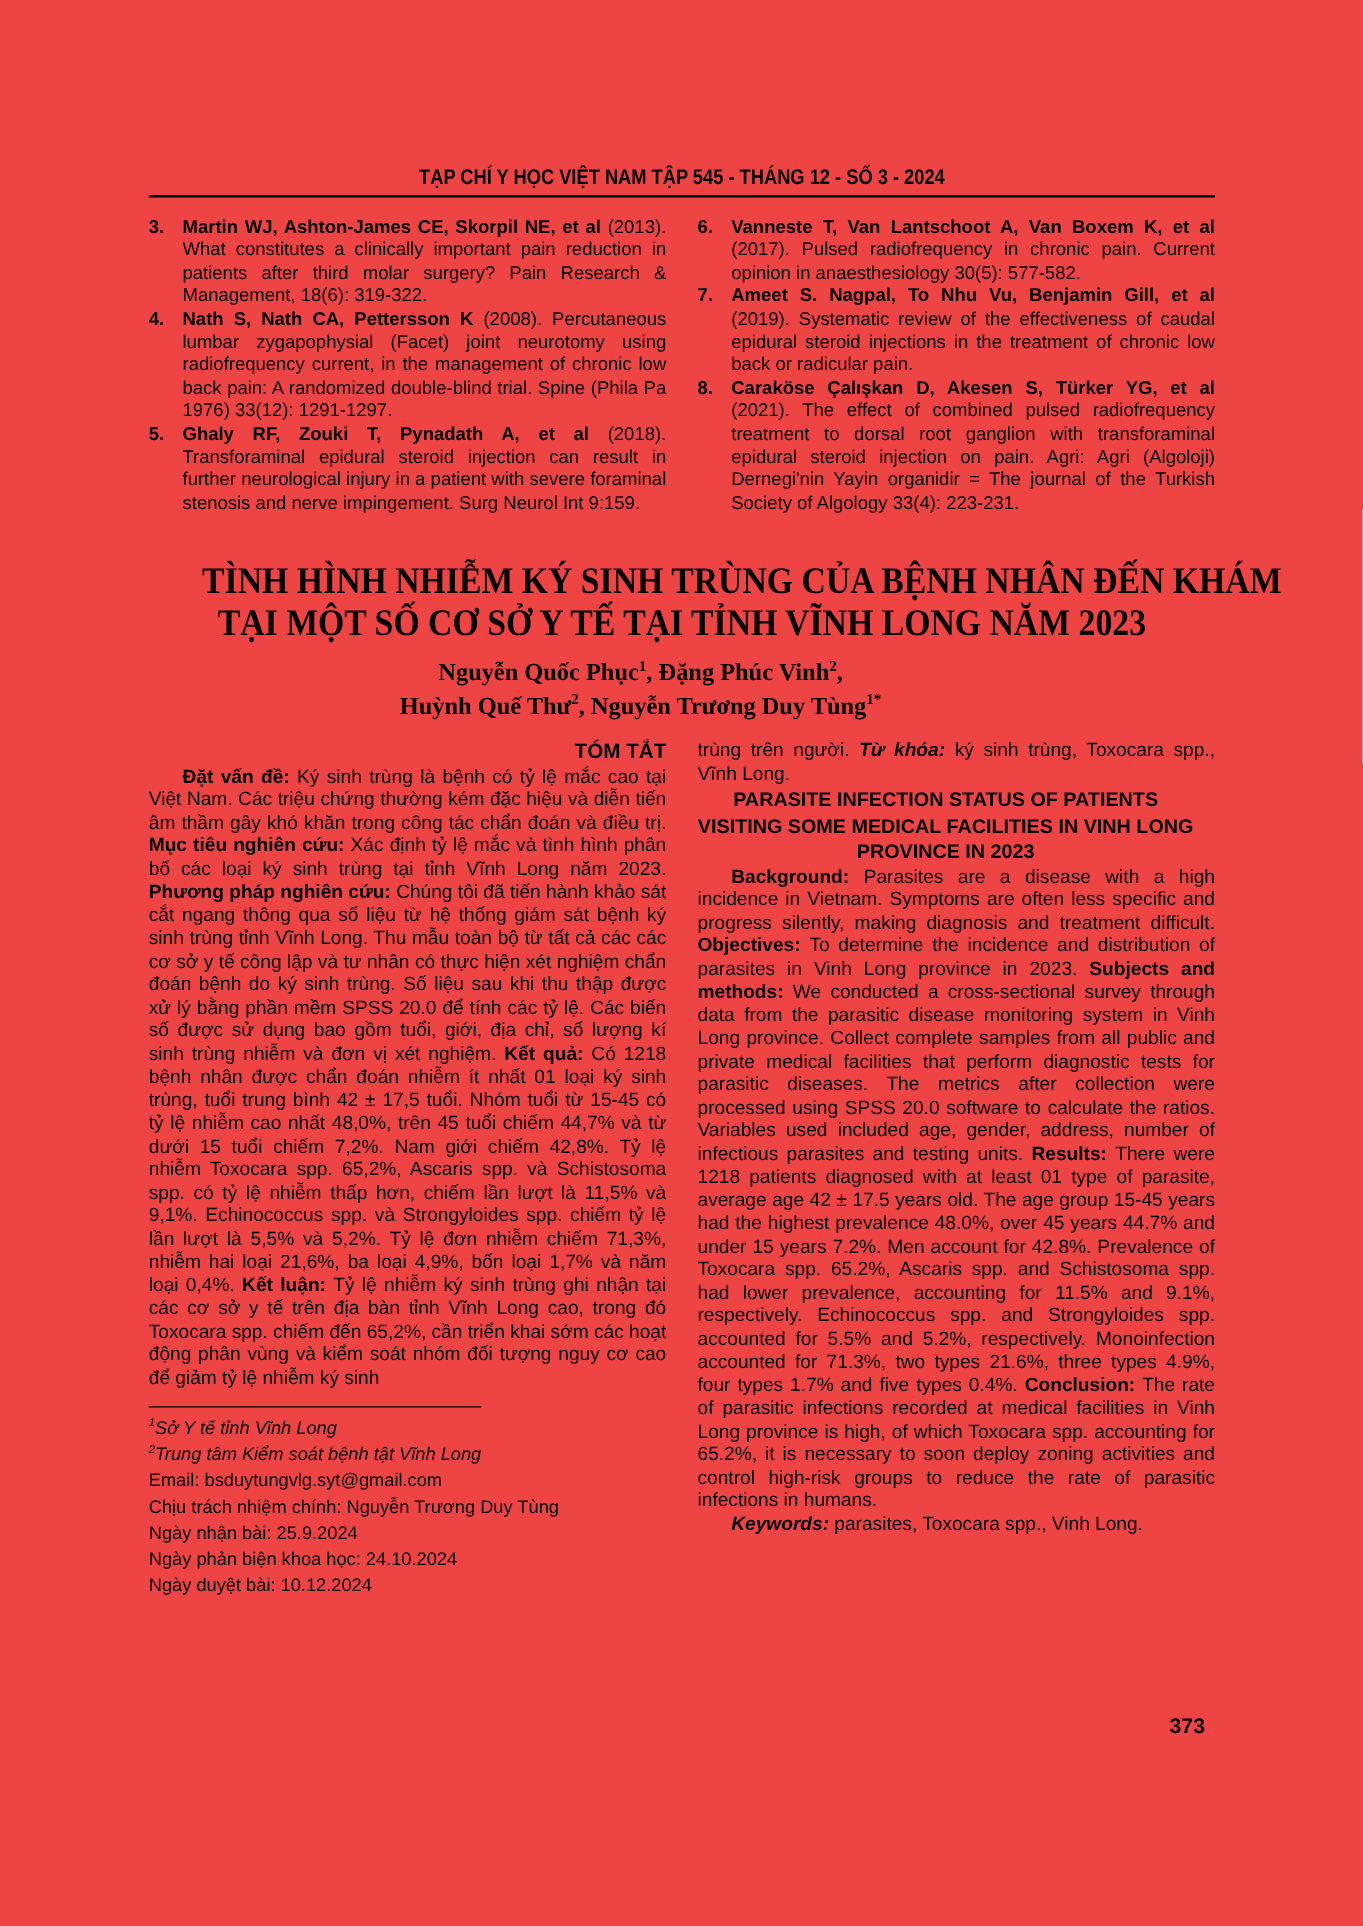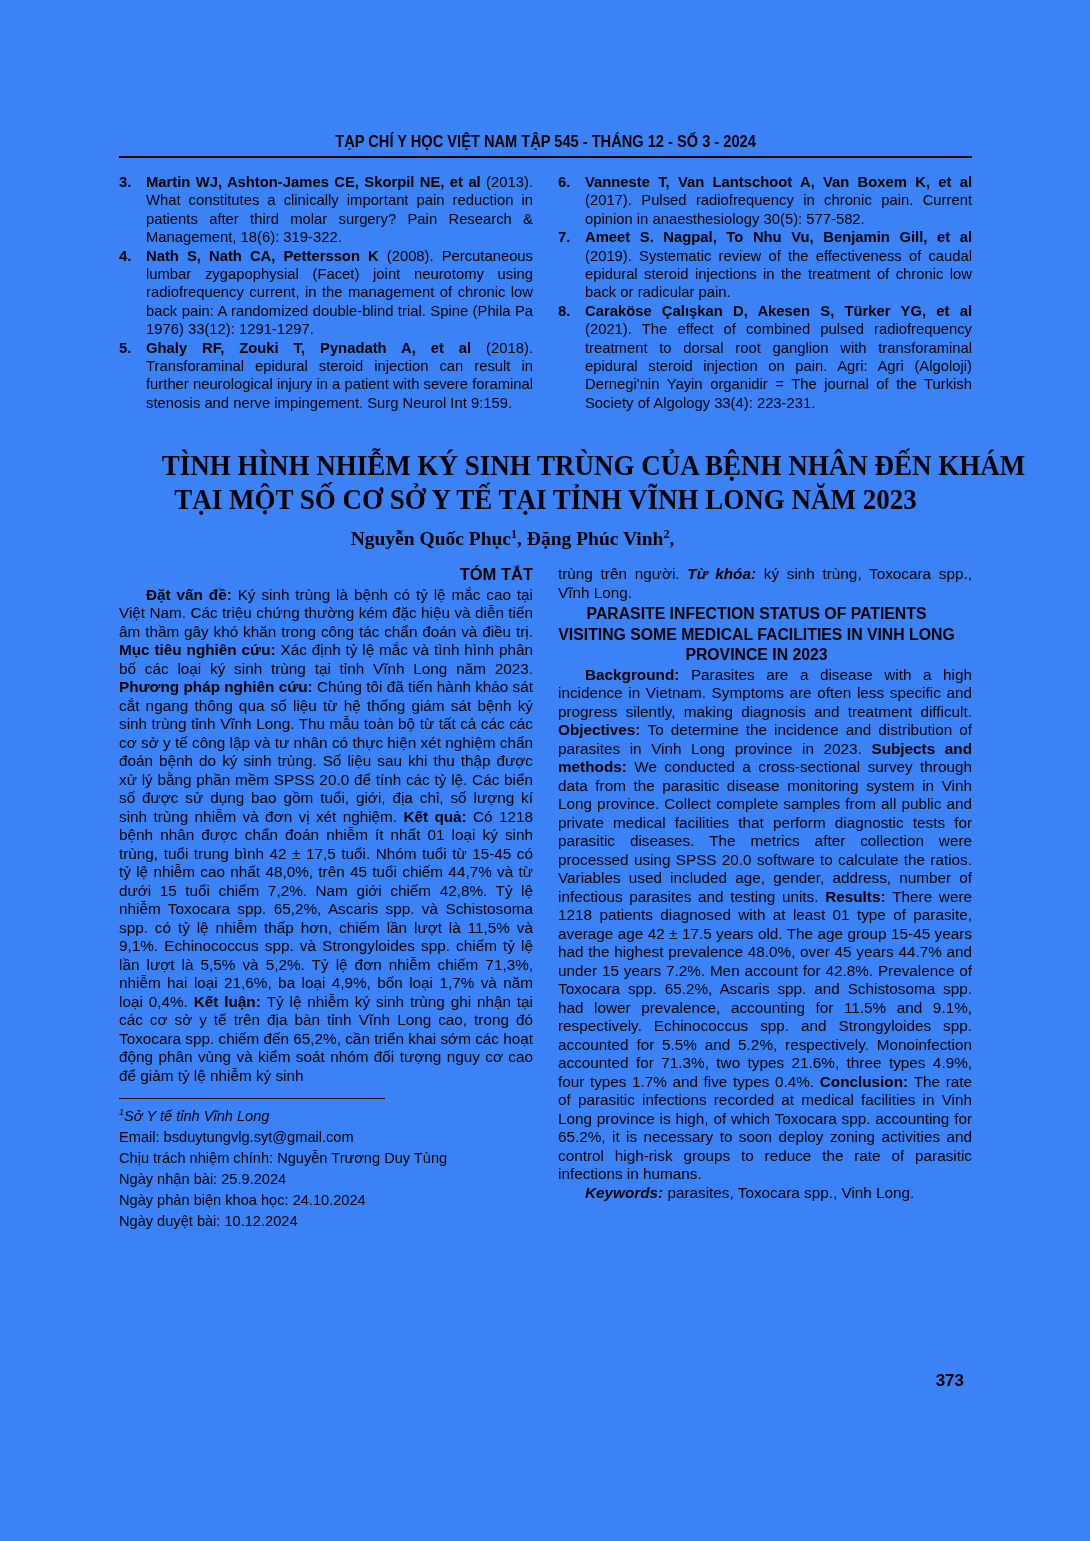--- a/index.html
+++ b/index.html
@@ -1,20 +1,20 @@
 <!DOCTYPE html>
 <html><head>
 <meta charset="utf-8">
 <style>
   html,body { margin:0; padding:0; background:#e8e8e8; }
   .page {
     position:relative;
     width:1090px; height:1541px;
     margin:0 auto;
-    background:#3b82f6;
+    background:#ef4444;
     color:#000;
     font-family:"Liberation Sans", sans-serif;
     overflow:hidden;
   }
   .content { position:absolute; left:119px; top:0; width:853px; }
 
   
   .journal-header {
     margin-top:132px;
     text-align:center;
@@ -143,31 +143,33 @@
       </div>
     </div>
 
     <div class="article-title">
       <span class="tline">TÌNH HÌNH NHIỄM KÝ SINH TRÙNG CỦA BỆNH NHÂN ĐẾN KHÁM</span>
       <span class="tline">TẠI MỘT SỐ CƠ SỞ Y TẾ TẠI TỈNH VĨNH LONG NĂM 2023</span>
     </div>
 
     <div class="authors">
       <div><span>Nguyễn Quốc Phục</span><sup>1</sup><span>, Đặng Phúc Vinh</span><sup>2</sup><span>,</span></div>
+      <div><span>Huỳnh Quế Thư</span><sup>2</sup><span>, Nguyễn Trương Duy Tùng</span><sup>1*</sup></div>
     </div>
 
     <div class="cols">
 
       <div class="col">
         <h2 class="sec-heading">TÓM TẮT</h2>
         <p class="para"><span class="b">Đặt vấn đề: </span><span>Ký sinh trùng là bệnh có tỷ lệ mắc cao tại Việt Nam. Các triệu chứng thường kém đặc hiệu và diễn tiến âm thầm gây khó khăn trong công tác chẩn đoán và điều trị. </span><span class="b">Mục tiêu nghiên cứu: </span><span>Xác định tỷ lệ mắc và tình hình phân bố các loại ký sinh trùng tại tỉnh Vĩnh Long năm 2023. </span><span class="b">Phương pháp nghiên cứu: </span><span>Chúng tôi đã tiến hành khảo sát cắt ngang thông qua số liệu từ hệ thống giám sát bệnh ký sinh trùng tỉnh Vĩnh Long. Thu mẫu toàn bộ từ tất cả các các cơ sở y tế công lập và tư nhân có thực hiện xét nghiệm chẩn đoán bệnh do ký sinh trùng. Số liệu sau khi thu thập được xử lý bằng phần mềm SPSS 20.0 để tính các tỷ lệ. Các biến số được sử dụng bao gồm tuổi, giới, địa chỉ, số lượng kí sinh trùng nhiễm và đơn vị xét nghiệm. </span><span class="b">Kết quả: </span><span>Có 1218 bệnh nhân được chẩn đoán nhiễm ít nhất 01 loại ký sinh trùng, tuổi trung bình 42 ± 17,5 tuổi. Nhóm tuổi từ 15-45 có tỷ lệ nhiễm cao nhất 48,0%, trên 45 tuổi chiếm 44,7% và từ dưới 15 tuổi chiếm 7,2%. Nam giới chiếm 42,8%. Tỷ lệ nhiễm Toxocara spp. 65,2%, Ascaris spp. và Schistosoma spp. có tỷ lệ nhiễm thấp hơn, chiếm lần lượt là 11,5% và 9,1%. Echinococcus spp. và Strongyloides spp. chiếm tỷ lệ lần lượt là 5,5% và 5,2%. Tỷ lệ đơn nhiễm chiếm 71,3%, nhiễm hai loại 21,6%, ba loại 4,9%, bốn loại 1,7% và năm loại 0,4%. </span><span class="b">Kết luận: </span><span>Tỷ lệ nhiễm ký sinh trùng ghi nhận tại các cơ sở y tế trên địa bàn tỉnh Vĩnh Long cao, trong đó Toxocara spp. chiếm đến 65,2%, cần triển khai sớm các hoạt động phân vùng và kiểm soát nhóm đối tượng nguy cơ cao để giảm tỷ lệ nhiễm ký sinh</span></p>
 
         <div class="footnote-block">
           <div class="footnote-rule"></div>
           <div class="affil"><sup class="affil-sup">1</sup><span>Sở Y tế tỉnh Vĩnh Long</span></div>
+          <div class="affil"><sup class="affil-sup">2</sup><span>Trung tâm Kiểm soát bệnh tật Vĩnh Long</span></div>
           <div class="fn-line">Email: bsduytungvlg.syt@gmail.com</div>
           <div class="fn-line">Chịu trách nhiệm chính: Nguyễn Trương Duy Tùng</div>
           <div class="fn-line">Ngày nhận bài: 25.9.2024</div>
           <div class="fn-line">Ngày phản biện khoa học: 24.10.2024</div>
           <div class="fn-line">Ngày duyệt bài: 10.12.2024</div>
         </div>
       </div>
 
       <div class="col">
         <p class="para noindent"><span>trùng trên người. </span><span class="bi">Từ khóa: </span><span>ký sinh trùng, Toxocara spp., Vĩnh Long.</span></p>

